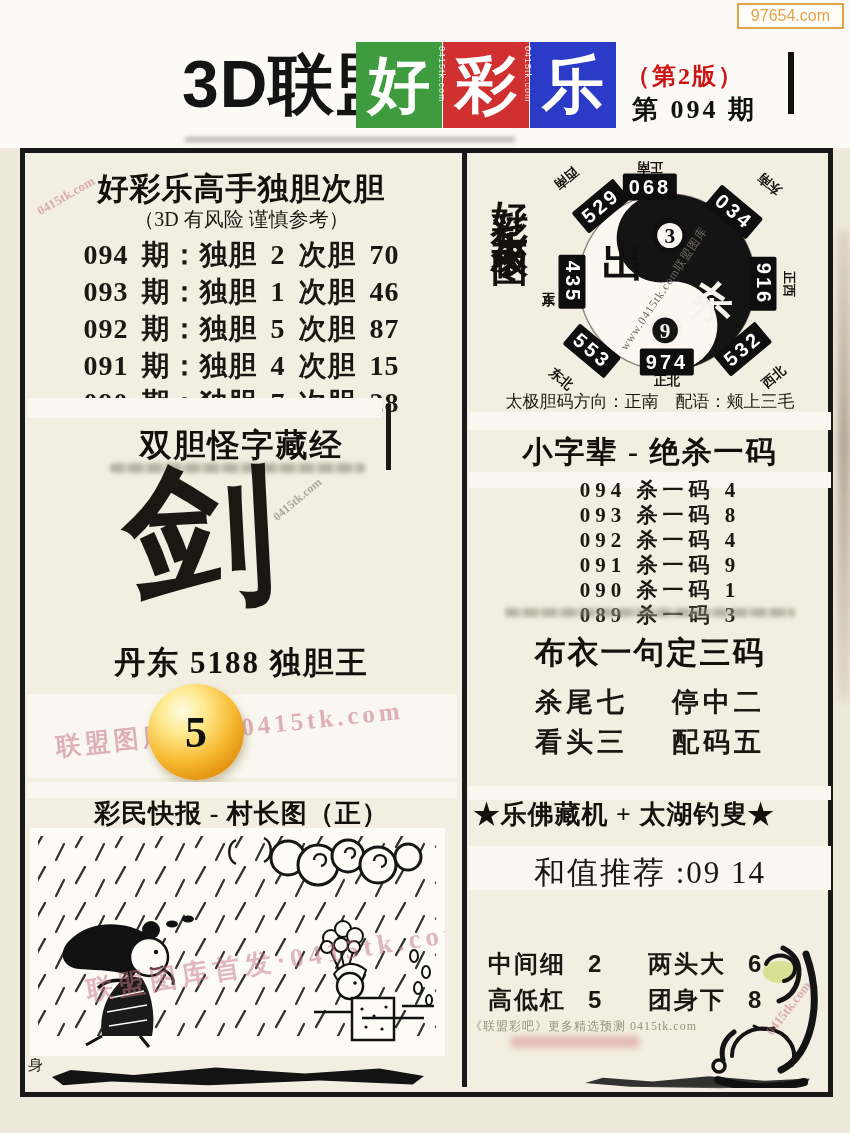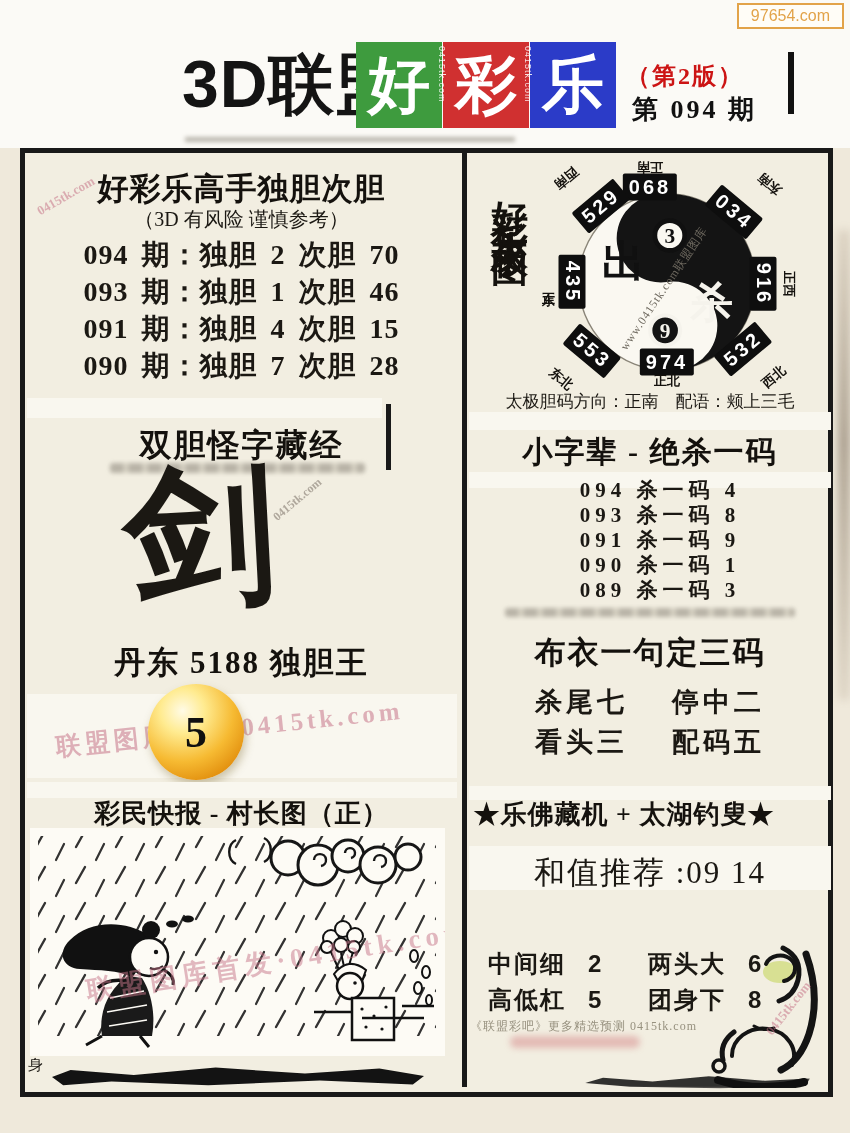--- a/index.html
+++ b/index.html
@@ -94,20 +94,21 @@
 <div class="abs artifact-bar"></div>
 <div class="abs right-smudge"></div>
 
 <div class="abs pinkwm" style="left:34px;top:188px;font-size:13px;transform:rotate(-30deg)">0415tk.com</div>
 
 <div class="abs sec-title t-center" style="left:25px;top:168px;width:433px;font-size:31px;letter-spacing:1px">好彩乐高手独胆次胆</div>
 <div class="abs bold t-center" style="left:25px;top:206px;width:433px;font-size:20px">（3D 有风险 谨慎参考）</div>
 <div class="abs expert-rows" style="left:25px;top:236px;width:433px">
   <div>094 期：独胆 2 次胆 70</div>
   <div>093 期：独胆 1 次胆 46</div>
+  <div>092 期：独胆 5 次胆 87</div>
   <div>091 期：独胆 4 次胆 15</div>
   <div>090 期：独胆 7 次胆 28</div>
 </div>
 
 <div class="abs band" style="left:27px;top:398px;width:355px;height:20px"></div>
 <div class="abs sec-title t-center" style="left:25px;top:424px;width:433px;font-size:32px;letter-spacing:2px">双胆怪字藏经</div>
 <div class="abs blurline" style="left:110px;top:463px;width:255px;height:10px"></div>
 <div class="abs bigchar t-center" style="left:115px;top:462px;width:170px">剑</div>
 <div class="abs pinkwm" style="left:268px;top:492px;font-size:12px;transform:rotate(-40deg);color:rgba(130,120,110,.6)">0415tk.com</div>
 <div class="abs sec-title t-center" style="left:25px;top:642px;width:433px;font-size:31px;letter-spacing:2px">丹东 5188 独胆王</div>
@@ -234,20 +235,21 @@
   <span>太极胆码方向：正南</span>&nbsp;&nbsp;&nbsp;
   <span>配语：颊上三毛</span>
 </div>
 
 <div class="abs band" style="left:469px;top:412px;width:362px;height:18px"></div>
 <div class="abs sec-title t-center" style="left:467px;top:432px;width:366px;font-size:30px;letter-spacing:2px">小字辈 - 绝杀一码</div>
 <div class="abs band" style="left:469px;top:472px;width:362px;height:16px"></div>
 <div class="abs kill-rows" style="left:467px;top:478px;width:366px">
   <div><span>094</span>&nbsp;<span>杀一码</span>&nbsp;<span>4</span></div>
   <div><span>093</span>&nbsp;<span>杀一码</span>&nbsp;<span>8</span></div>
+  <div><span>092</span>&nbsp;<span>杀一码</span>&nbsp;<span>4</span></div>
   <div><span>091</span>&nbsp;<span>杀一码</span>&nbsp;<span>9</span></div>
   <div><span>090</span>&nbsp;<span>杀一码</span>&nbsp;<span>1</span></div>
   <div><span>089</span>&nbsp;<span>杀一码</span>&nbsp;<span>3</span></div>
 </div>
 <div class="abs blurline" style="left:505px;top:608px;width:290px;height:9px"></div>
 
 <div class="abs sec-title t-center" style="left:467px;top:632px;width:366px;font-size:31px;letter-spacing:2px">布衣一句定三码</div>
 <div class="abs buyi-row" style="left:467px;top:684px;width:366px">
   <span>杀尾七</span>
     <span>停中二</span>

